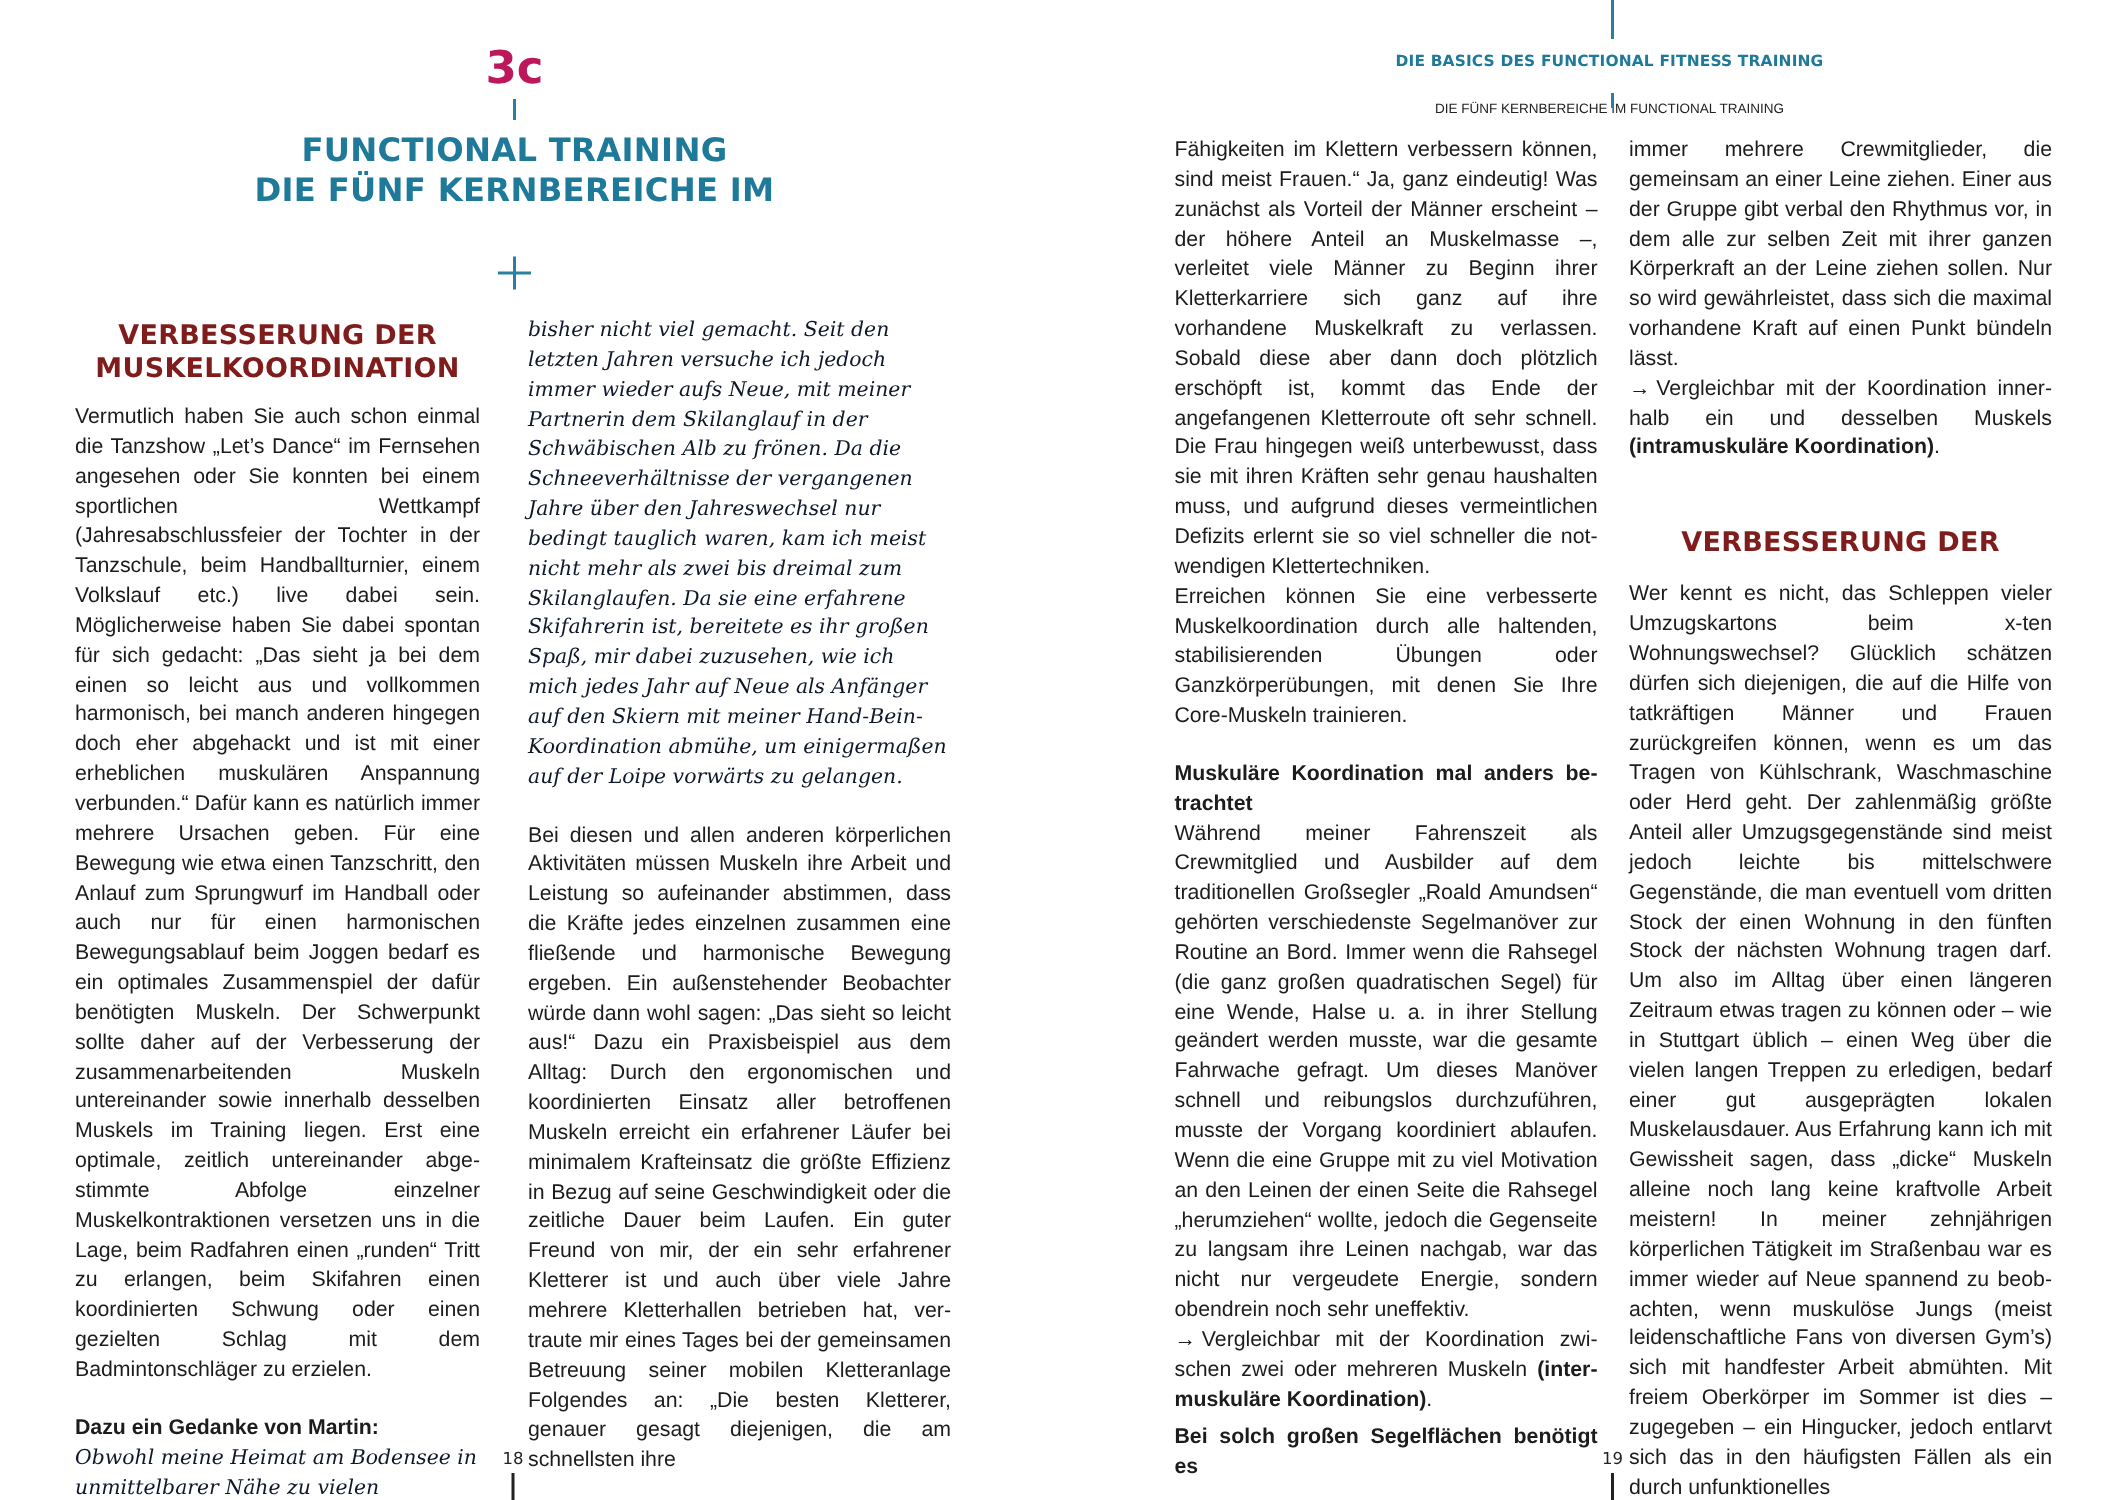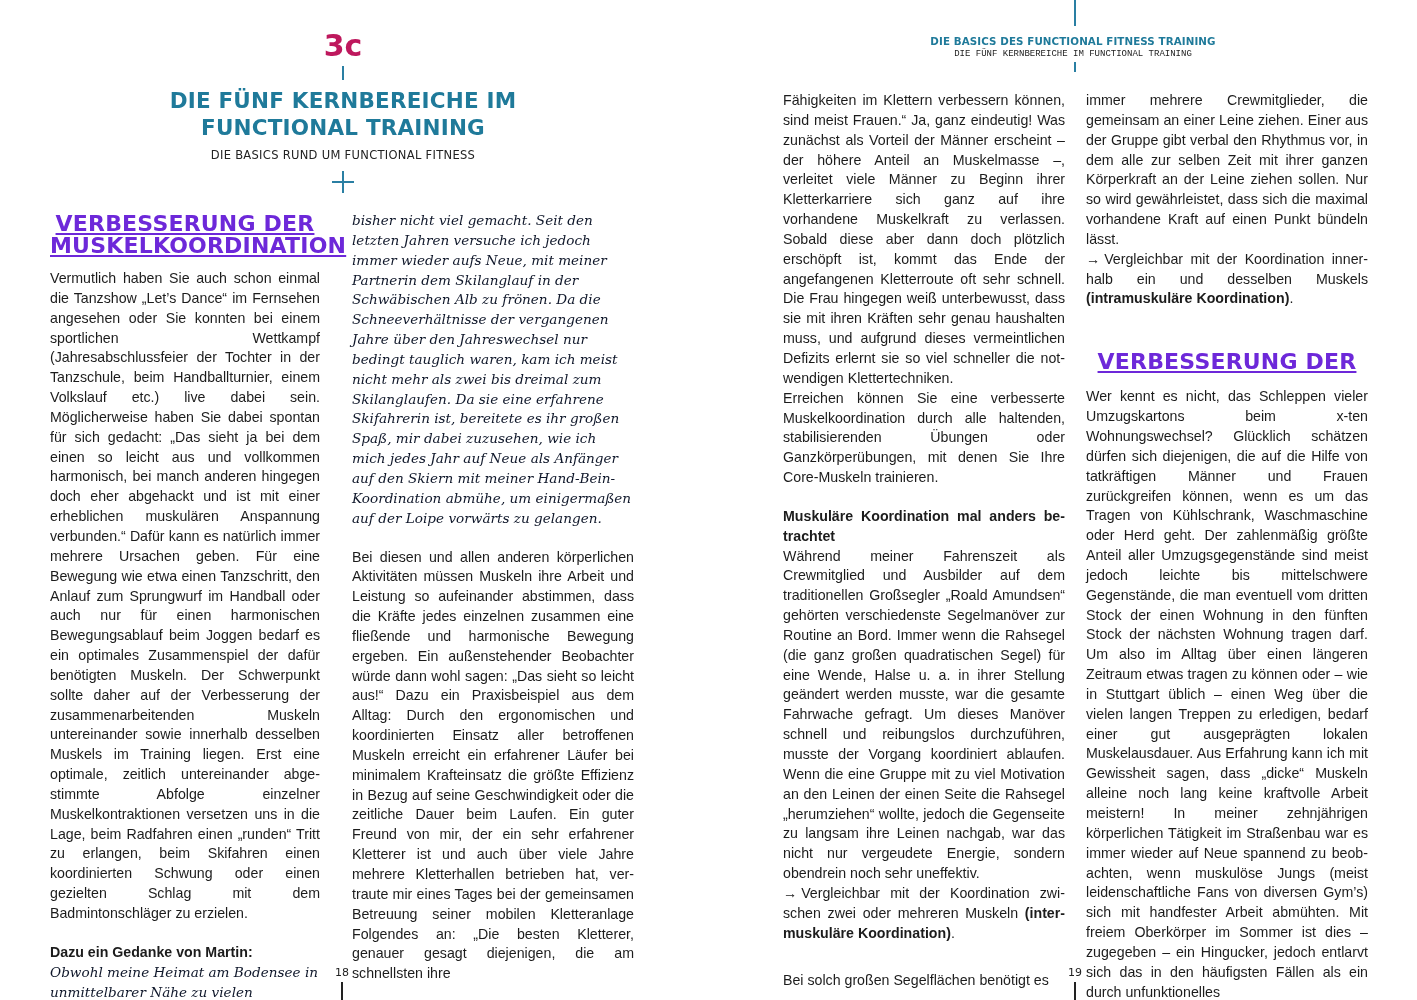--- a/index.html
+++ b/index.html
@@ -81,26 +81,25 @@
     content: "";
     position: absolute;
     background: #2a7fa3;
   }
   .plus:before { left: 10px; top: 0; width: 1.5px; height: 22px; }
   .plus:after { top: 10px; left: 0; height: 1.5px; width: 22px; }
 
   .section-heading {
     font-family: "DejaVu Sans", sans-serif;
     font-weight: bold;
-    font-size: 22px;
+    font-size: 18px;
     line-height: 22px;
     text-align: center;
-    color: #6d28d9;
+    color: #7f1d1d;
     letter-spacing: 0.2px;
-    text-decoration: underline;
   }
   .quote {
     font-family: "DejaVu Serif", serif;
     font-style: italic;
     color: #0f172a;
     font-size: 13.6px;
     line-height: 19.85px;
     text-align: left;
   }
   .bold { font-weight: bold; }
@@ -117,45 +116,44 @@
     text-align: center;
   }
   .running-head .rh-title {
     font-family: "DejaVu Sans", sans-serif;
     font-weight: bold;
     font-size: 10.3px;
     color: #1f7a9a;
     letter-spacing: 0.1px;
   }
   .running-head .rh-sub {
-    font-family: Liberation Mono, monospace;
+    font-family: Liberation Sans, sans-serif;
     font-size: 9px;
     color: #222;
-    margin-top: 2px;
+    margin-top: 20px;
   }
   .page-num {
     position: absolute;
     font-family: "DejaVu Sans", sans-serif;
     font-size: 11px;
     color: #222;
     text-align: center;
     width: 30px;
   }
 </style>
 </head>
 <body>
 
 <div class="page page-left">
   <div class="chapter-num">3c</div>
   <div class="vline" style="left:342px; top:66px; height:14px;"></div>
   <div class="chapter-title">
+    <div>FUNCTIONAL TRAINING</div>
     <div>DIE FÜNF KERNBEREICHE IM</div>
-    <div>FUNCTIONAL TRAINING</div>
-  </div>
-  <div class="chapter-sub">DIE BASICS RUND UM FUNCTIONAL FITNESS</div>
+  </div>
   <div class="plus"></div>
 
   <div class="col" style="left:50px; top:213px; width:270px;">
     <div class="section-heading">
       <div>VERBESSERUNG DER</div>
       <div>MUSKELKOORDINATION</div>
     </div>
     <p style="margin-top:12px;">Vermutlich haben Sie auch schon einmal die Tanzshow „Let’s Dance“ im Fernsehen angesehen oder Sie konnten bei einem sportlichen Wett­kampf (Jahresabschlussfeier der Tochter in der Tanzschule, beim Handballturnier, einem Volkslauf etc.) live dabei sein. Möglicherweise haben Sie dabei spontan für sich gedacht: „Das sieht ja bei dem einen so leicht aus und voll­kommen harmonisch, bei manch anderen hin­gegen doch eher abgehackt und ist mit einer erheblichen muskulären Anspannung verbun­den.“ Dafür kann es natürlich immer mehrere Ursachen geben. Für eine Bewegung wie etwa einen Tanzschritt, den Anlauf zum Sprungwurf im Handball oder auch nur für einen harmo­nischen Bewegungsablauf beim Joggen bedarf es ein optimales Zusammenspiel der dafür benötigten Muskeln. Der Schwerpunkt sollte daher auf der Verbesserung der zusammenar­beitenden Muskeln untereinander sowie inner­halb desselben Muskels im Training liegen. Erst eine optimale, zeitlich untereinander abge­stimmte Abfolge einzelner Muskelkontraktio­nen versetzen uns in die Lage, beim Radfahren einen „runden“ Tritt zu erlangen, beim Skifah­ren einen koordinierten Schwung oder einen gezielten Schlag mit dem Badmintonschläger zu erzielen.</p>
     <p style="margin-top:19px;" class="bold">Dazu ein Gedanke von Martin:</p>
     <p class="quote">Obwohl meine Heimat am Bodensee in unmittelbarer Nähe zu vielen Skigebieten liegt, habe ich mir aus dem Wintersport</p>
@@ -178,21 +176,21 @@
   <div class="rh-sub">DIE FÜNF KERNBEREICHE IM FUNCTIONAL TRAINING</div>
 </div>
 <div class="vline" style="left:1074px; top:62px; height:10px;"></div>
 
 <div class="col" style="left:783px; top:91px; width:282px;">
   <p>Fähigkeiten im Klettern verbessern können, sind meist Frauen.“ Ja, ganz eindeutig! Was zunächst als Vorteil der Männer erscheint – der höhere Anteil an Muskelmasse –, verleitet viele Männer zu Beginn ihrer Kletterkarriere sich ganz auf ihre vorhandene Muskelkraft zu verlassen. Sobald diese aber dann doch plötzlich erschöpft ist, kommt das Ende der angefangenen Kletterroute oft sehr schnell. Die Frau hingegen weiß unterbewusst, dass sie mit ihren Kräften sehr genau haushalten muss, und aufgrund dieses vermeintlichen Defizits erlernt sie so viel schneller die not­wendigen Klettertechniken.</p>
   <p>Erreichen können Sie eine verbesserte Muskel­koordination durch alle haltenden, stabilisie­renden Übungen oder Ganzkörperübungen, mit denen Sie Ihre Core-Muskeln trainieren.</p>
   <p style="margin-top:19px;" class="bold">Muskuläre Koordination mal anders be­trachtet</p>
   <p>Während meiner Fahrenszeit als Crewmitglied und Ausbilder auf dem traditionellen Groß­segler „Roald Amundsen“ gehörten verschie­denste Segelmanöver zur Routine an Bord. Immer wenn die Rahsegel (die ganz großen quadratischen Segel) für eine Wende, Halse u. a. in ihrer Stellung geändert werden musste, war die gesamte Fahrwache gefragt. Um die­ses Manöver schnell und reibungslos durchzu­führen, musste der Vorgang koordiniert ab­laufen. Wenn die eine Gruppe mit zu viel Motivation an den Leinen der einen Seite die Rahsegel „herumziehen“ wollte, jedoch die Gegenseite zu langsam ihre Leinen nachgab, war das nicht nur vergeudete Energie, son­dern obendrein noch sehr uneffektiv.</p>
   <p><span class="arrow">→</span><span>Vergleichbar mit der Koordination zwi­schen zwei oder mehreren Muskeln </span><span class="bold">(inter­muskuläre Koordination)</span><span>.</span></p>
-  <p style="margin-top:28px;">Bei solch großen Segelflächen benötigt es</p>
+  <p style="margin-top:6px;font-weight:bold;">Bei solch großen Segelflächen benötigt es</p>
 </div>
 
 <div class="col" style="left:1086px; top:91px; width:282px;">
   <p>immer mehrere Crewmitglieder, die gemeinsam an einer Leine ziehen. Einer aus der Gruppe gibt verbal den Rhythmus vor, in dem alle zur selben Zeit mit ihrer ganzen Körperkraft an der Leine ziehen sollen. Nur so wird gewähr­leistet, dass sich die maximal vorhandene Kraft auf einen Punkt bündeln lässt.</p>
   <p><span class="arrow">→</span><span>Vergleichbar mit der Koordination inner­halb ein und desselben Muskels </span><span class="bold">(intramusku­läre Koordination)</span><span>.</span></p>
   <div class="section-heading" style="margin-top:42px;">
     <div>VERBESSERUNG DER</div>
   </div>
   <p style="margin-top:14px;">Wer kennt es nicht, das Schleppen vieler Um­zugskartons beim x-ten Wohnungswechsel? Glücklich schätzen dürfen sich diejenigen, die auf die Hilfe von tatkräftigen Männer und Frauen zurückgreifen können, wenn es um das Tragen von Kühlschrank, Waschmaschine oder Herd geht. Der zahlenmäßig größte Anteil aller Um­zugsgegenstände sind meist jedoch leichte bis mittelschwere Gegenstände, die man eventuell vom dritten Stock der einen Wohnung in den fünften Stock der nächsten Wohnung tragen darf. Um also im Alltag über einen längeren Zeitraum etwas tragen zu können oder – wie in Stuttgart üblich – einen Weg über die vielen langen Treppen zu erledigen, bedarf einer gut ausgeprägten lokalen Muskelausdauer. Aus Er­fahrung kann ich mit Gewissheit sagen, dass „dicke“ Muskeln alleine noch lang keine kraft­volle Arbeit meistern! In meiner zehnjährigen körperlichen Tätigkeit im Straßenbau war es immer wieder auf Neue spannend zu beob­achten, wenn muskulöse Jungs (meist leiden­schaftliche Fans von diversen Gym’s) sich mit handfester Arbeit abmühten. Mit freiem Ober­körper im Sommer ist dies – zugegeben – ein Hingucker, jedoch entlarvt sich das in den häu­figsten Fällen als ein durch unfunktionelles</p>
 </div>

